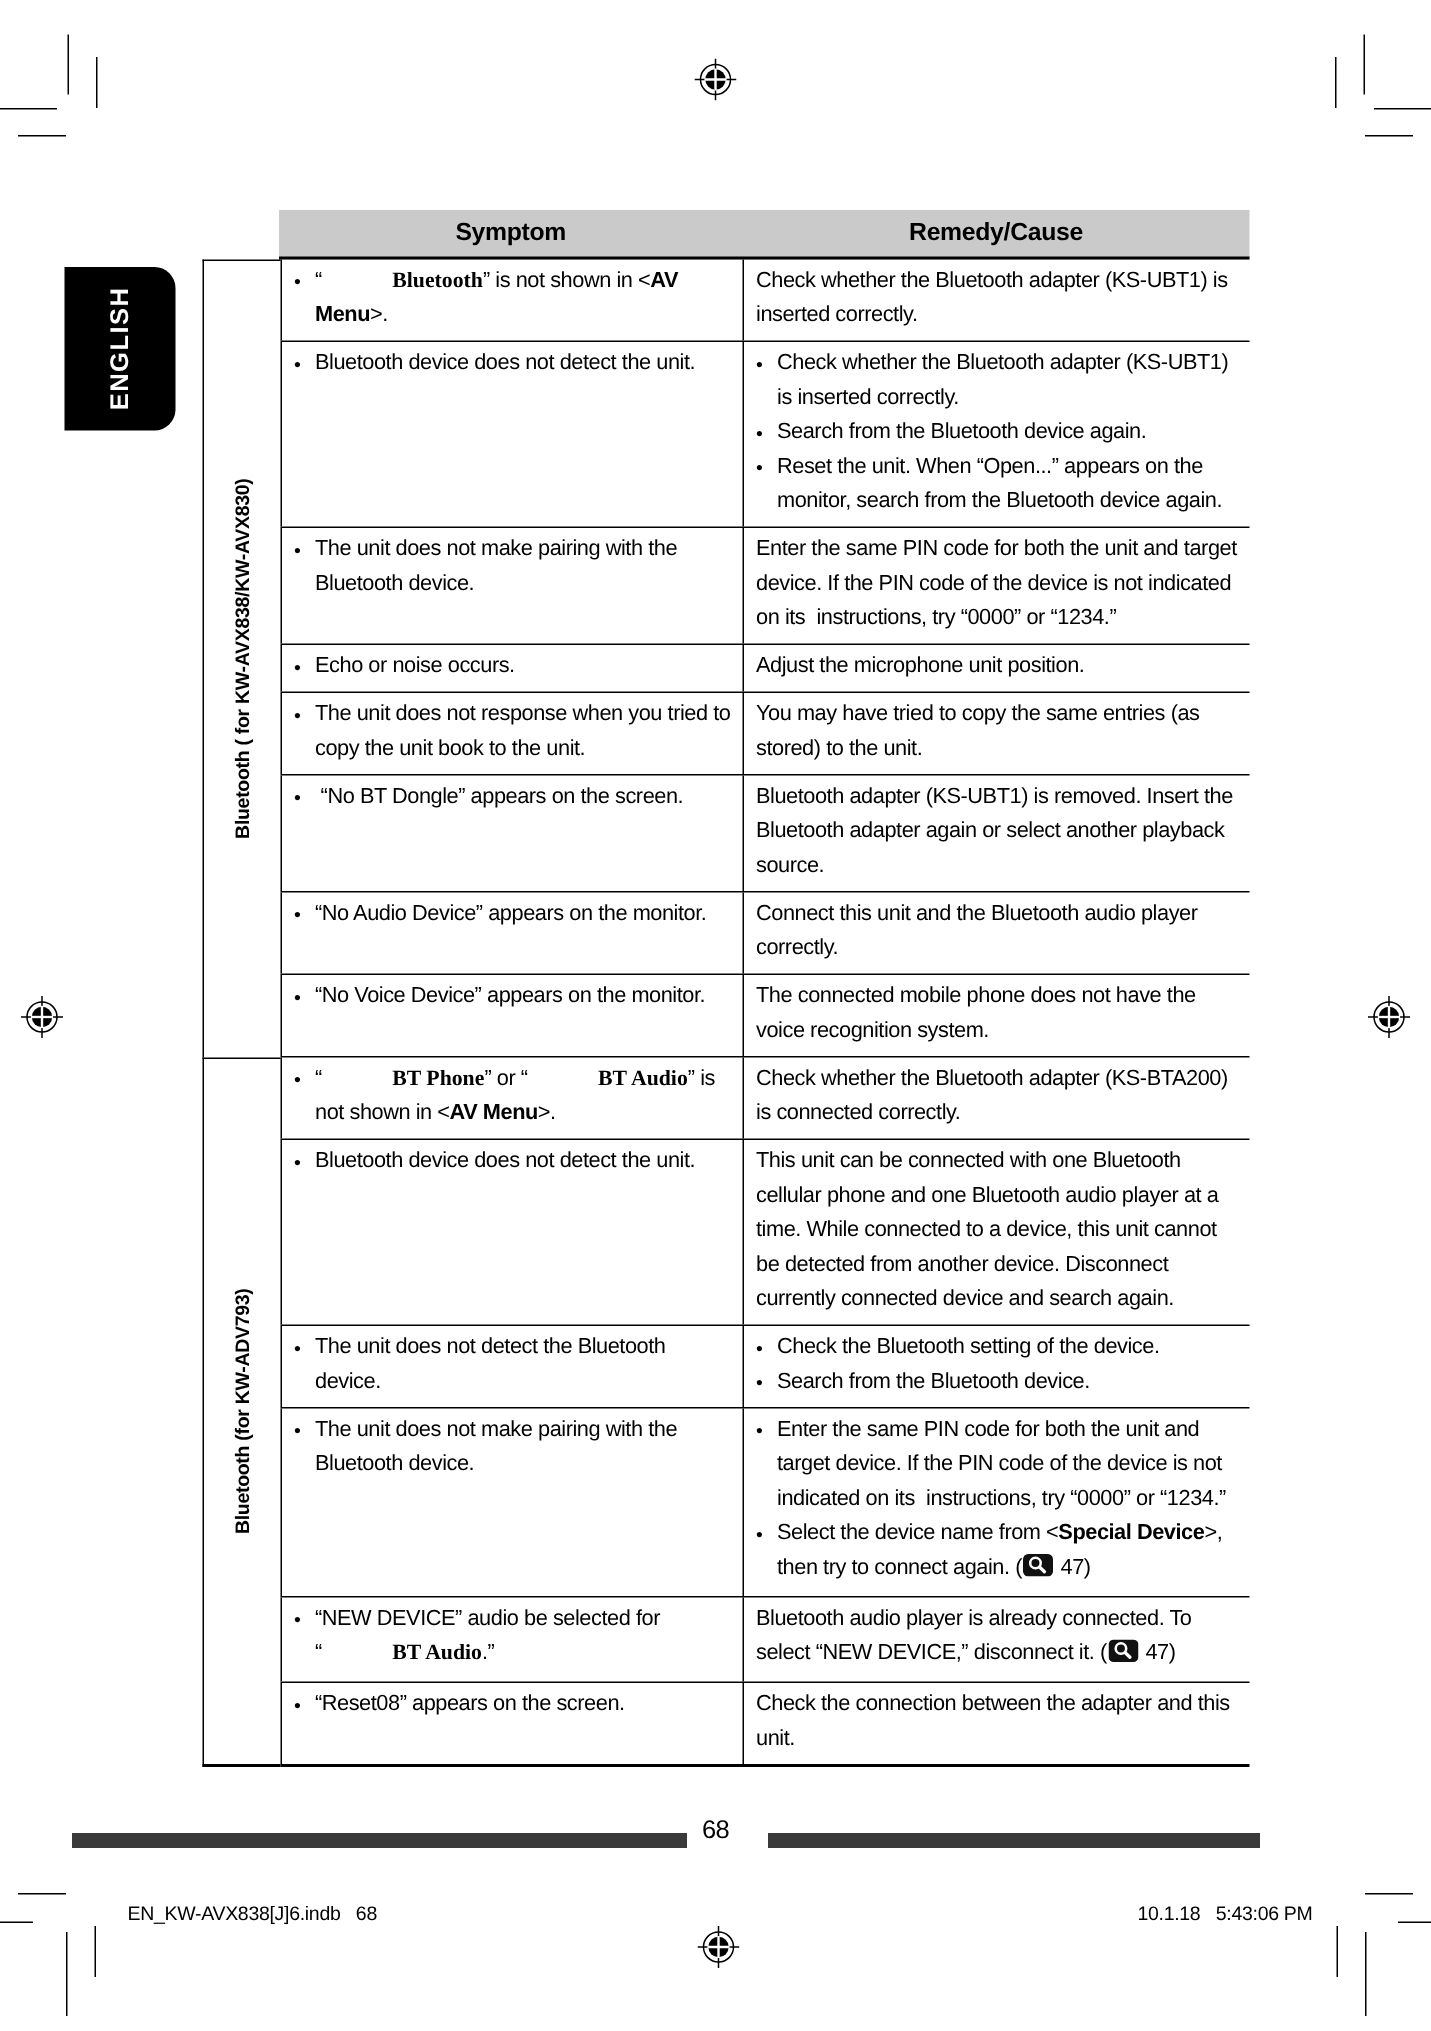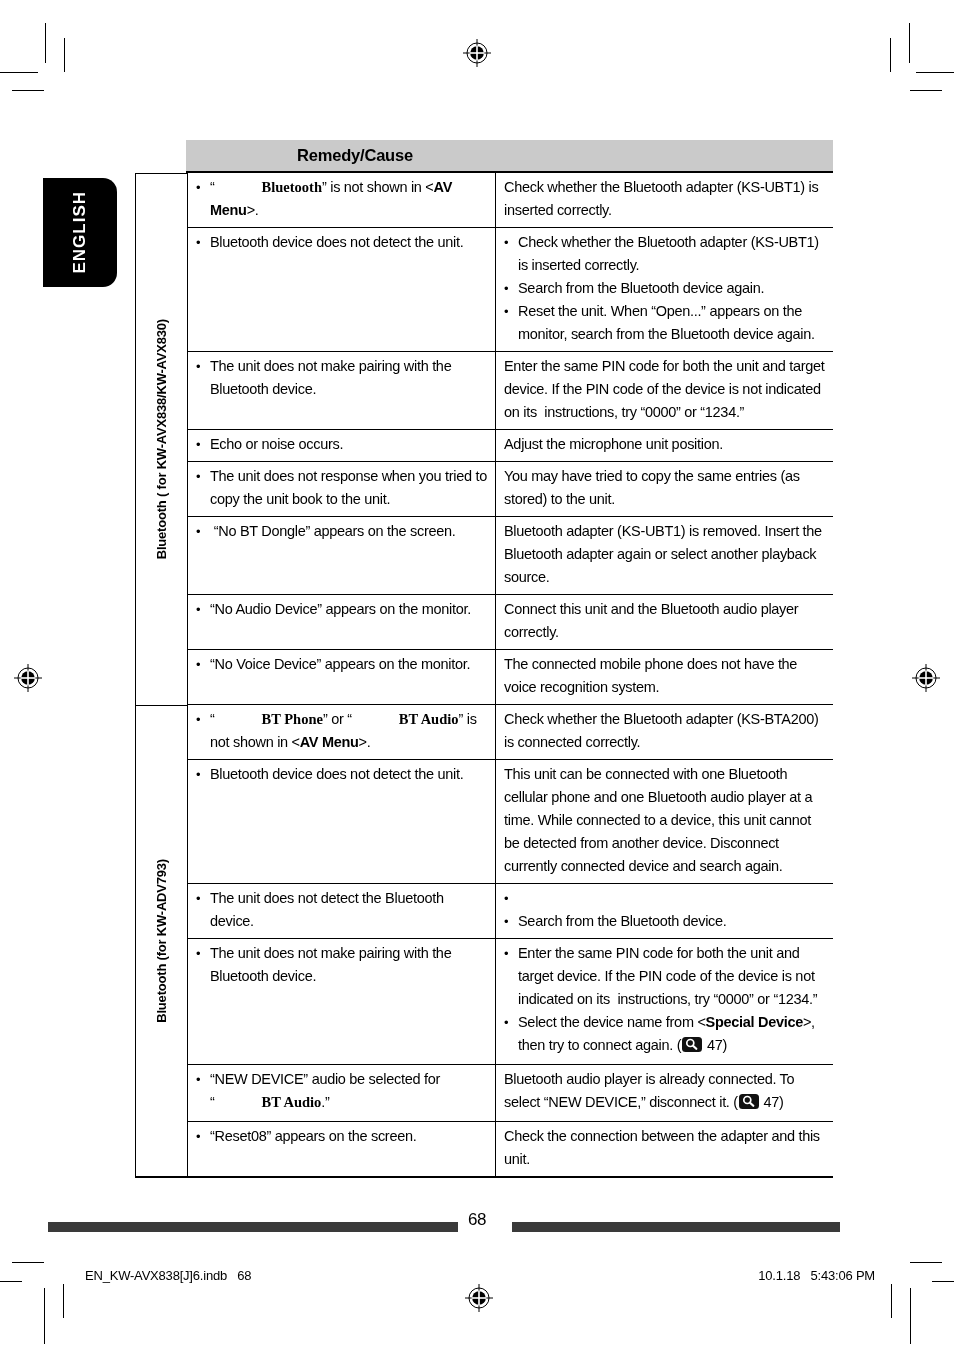--- a/index.html
+++ b/index.html
@@ -98,20 +98,21 @@
         <line x1="14" y1="6.6" x2="14" y2="21.4" stroke="#fff" stroke-width="1.6"></line>
         <line x1="6.6" y1="14" x2="21.4" y2="14" stroke="#fff" stroke-width="1.6"></line>
       </svg></span>
 
   <div class="lang-tab">
     <span>ENGLISH</span>
   </div>
 
   <div class="tablewrap">
     <div class="thead">
+      <div class="hc h1">Symptom</div>
       <div class="hc h2">Remedy/Cause</div>
     </div>
     <div id="sections">
         <div class="section">
           <div class="side">
             <span class="side-label">Bluetooth ( for KW-AVX838/KW-AVX830)</span>
           </div>
           <div class="rows">
             <div class="row">
               <div class="cell sym">
@@ -262,20 +263,21 @@
             <div class="row">
               <div class="cell sym">
                 <div class="item">
                   <span class="dot">•</span>
                   <span class="tx"><span>The unit does not detect the Bluetooth device.</span></span>
                 </div>
               </div>
               <div class="cell rem">
                 <div class="item">
                   <span class="dot">•</span>
+                  <span class="tx"><span>Check the Bluetooth setting of the device.</span></span>
                 </div>
                 <div class="item">
                   <span class="dot">•</span>
                   <span class="tx"><span>Search from the Bluetooth device.</span></span>
                 </div>
               </div>
             </div>
             <div class="row">
               <div class="cell sym">
                 <div class="item">

